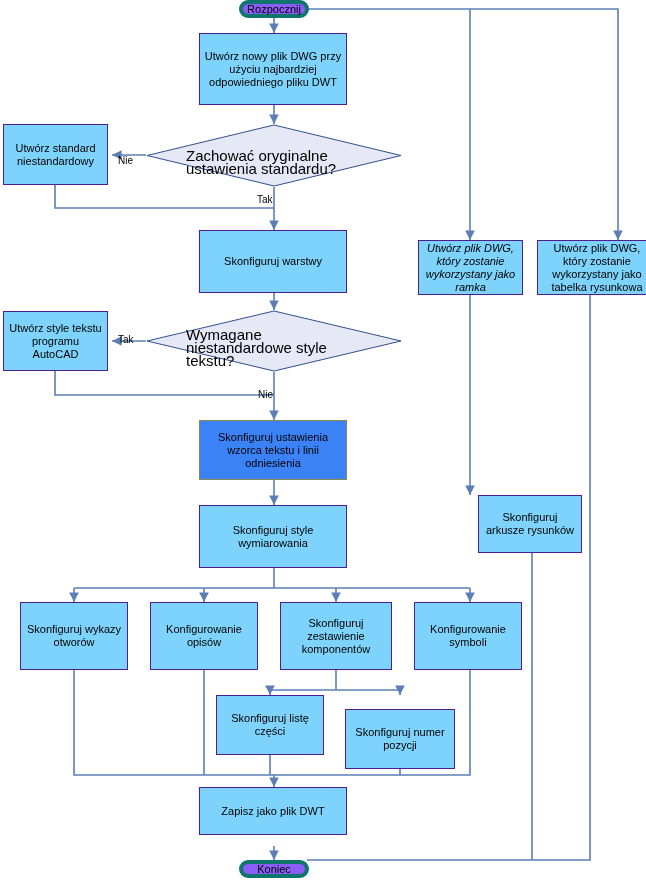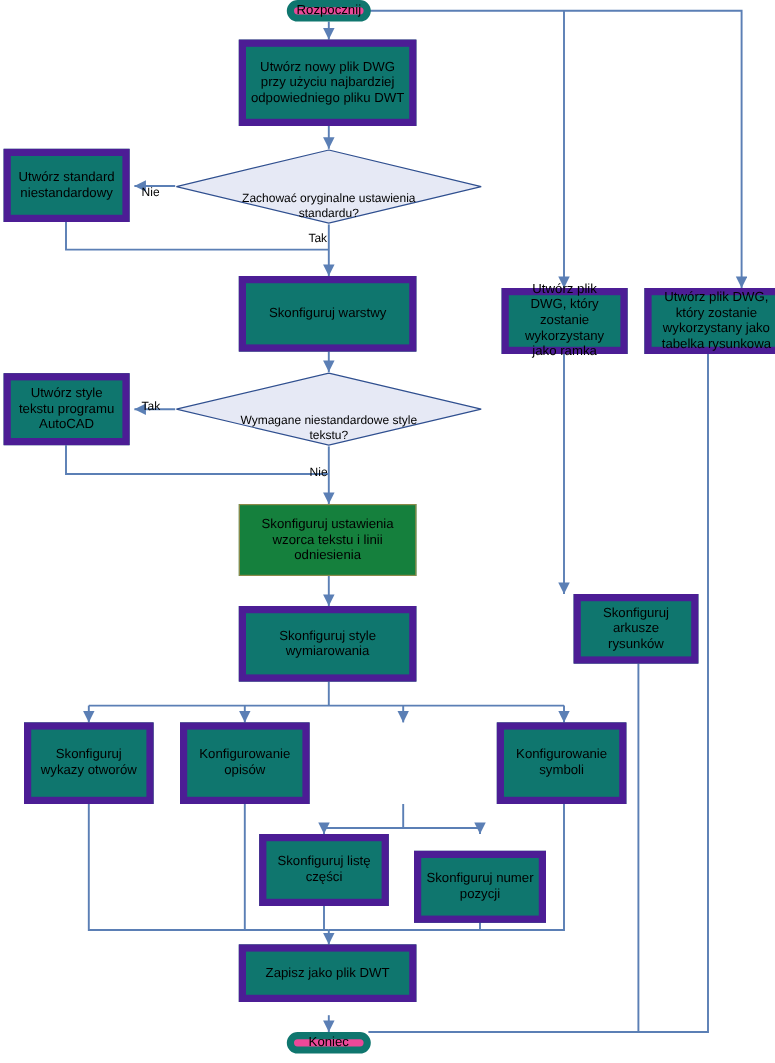--- a/index.html
+++ b/index.html
@@ -31,51 +31,50 @@
     display: flex;
     align-items: center;
     justify-content: center;
     text-align: center;
     font-size: 11px;
     line-height: 13px;
     color: #000000;
     padding: 2px 4px;
   }
   .node.process {
-    background: #0f766e;
-    border: 6px solid #4c1d95;
+    background: #7dd3fc;
+    border: 1px solid #4c1d95;
   }
   .node.highlight {
-    background: #15803d;
+    background: #3b82f6;
     border: 1px solid #8a8a4a;
   }
   .node.terminator {
-    background: #ec4899;
-    border: 6px solid #0f766e;
+    background: #8b5cf6;
+    border: 4px solid #0f766e;
     border-radius: 9px;
   }
   .decision-wrap {
     position: absolute;
   }
   .decision-wrap svg.dshape {
     position: absolute;
     left: 0;
     top: 0;
   }
   .decision-label {
     position: absolute;
     left: 0;
-    top: 16px;
+    top: 6px;
     width: 100%;
     height: 100%;
     display: flex;
     align-items: center;
     justify-content: center;
-    text-align: center;
-    font-size: 10px;
+    font-size: 15px;
     line-height: 13px;
     color: #000000;
     padding: 0 40px;
     box-sizing: border-box;
   }
   .edge-label {
     position: absolute;
     font-size: 10px;
     color: #000000;
     background: transparent;
@@ -165,21 +164,21 @@
     <div class="decision-label">Zachować oryginalne ustawienia standardu?</div>
   </div>
 
   <div class="edge-label" style="left:118px; top:155px;">Nie</div>
   <div class="edge-label" style="left:257px; top:194px;">Tak</div>
 
   <div class="node process" style="left:199px; top:230px; width:148px; height:63px;">
     <span>Skonfiguruj warstwy</span>
   </div>
 
-  <div class="node process" style="left:418px; top:240px; width:105px; height:55px;">
+  <div class="node process" style="left:418px; top:240px; width:105px; height:55px;font-style:italic;">
     <span>Utwórz plik DWG, który zostanie wykorzystany jako ramka</span>
   </div>
 
   <div class="node process" style="left:537px; top:240px; width:120px; height:55px;">
     <span>Utwórz plik DWG, który zostanie wykorzystany jako tabelka rysunkowa</span>
   </div>
 
   <div class="node process" style="left:3px; top:311px; width:105px; height:60px;">
     <span>Utwórz style tekstu programu AutoCAD</span>
   </div>
@@ -207,20 +206,23 @@
   </div>
 
   <div class="node process" style="left:20px; top:602px; width:108px; height:68px;">
     <span>Skonfiguruj wykazy otworów</span>
   </div>
 
   <div class="node process" style="left:150px; top:602px; width:108px; height:68px;">
     <span>Konfigurowanie opisów</span>
   </div>
 
+  <div class="node process" style="left:280px; top:602px; width:112px; height:68px;">
+    <span>Skonfiguruj zestawienie komponentów</span>
+  </div>
 
   <div class="node process" style="left:414px; top:602px; width:108px; height:68px;">
     <span>Konfigurowanie symboli</span>
   </div>
 
   <div class="node process" style="left:216px; top:695px; width:108px; height:60px;">
     <span>Skonfiguruj listę części</span>
   </div>
 
   <div class="node process" style="left:345px; top:695px; width:110px; height:60px;margin-top:14px;">

